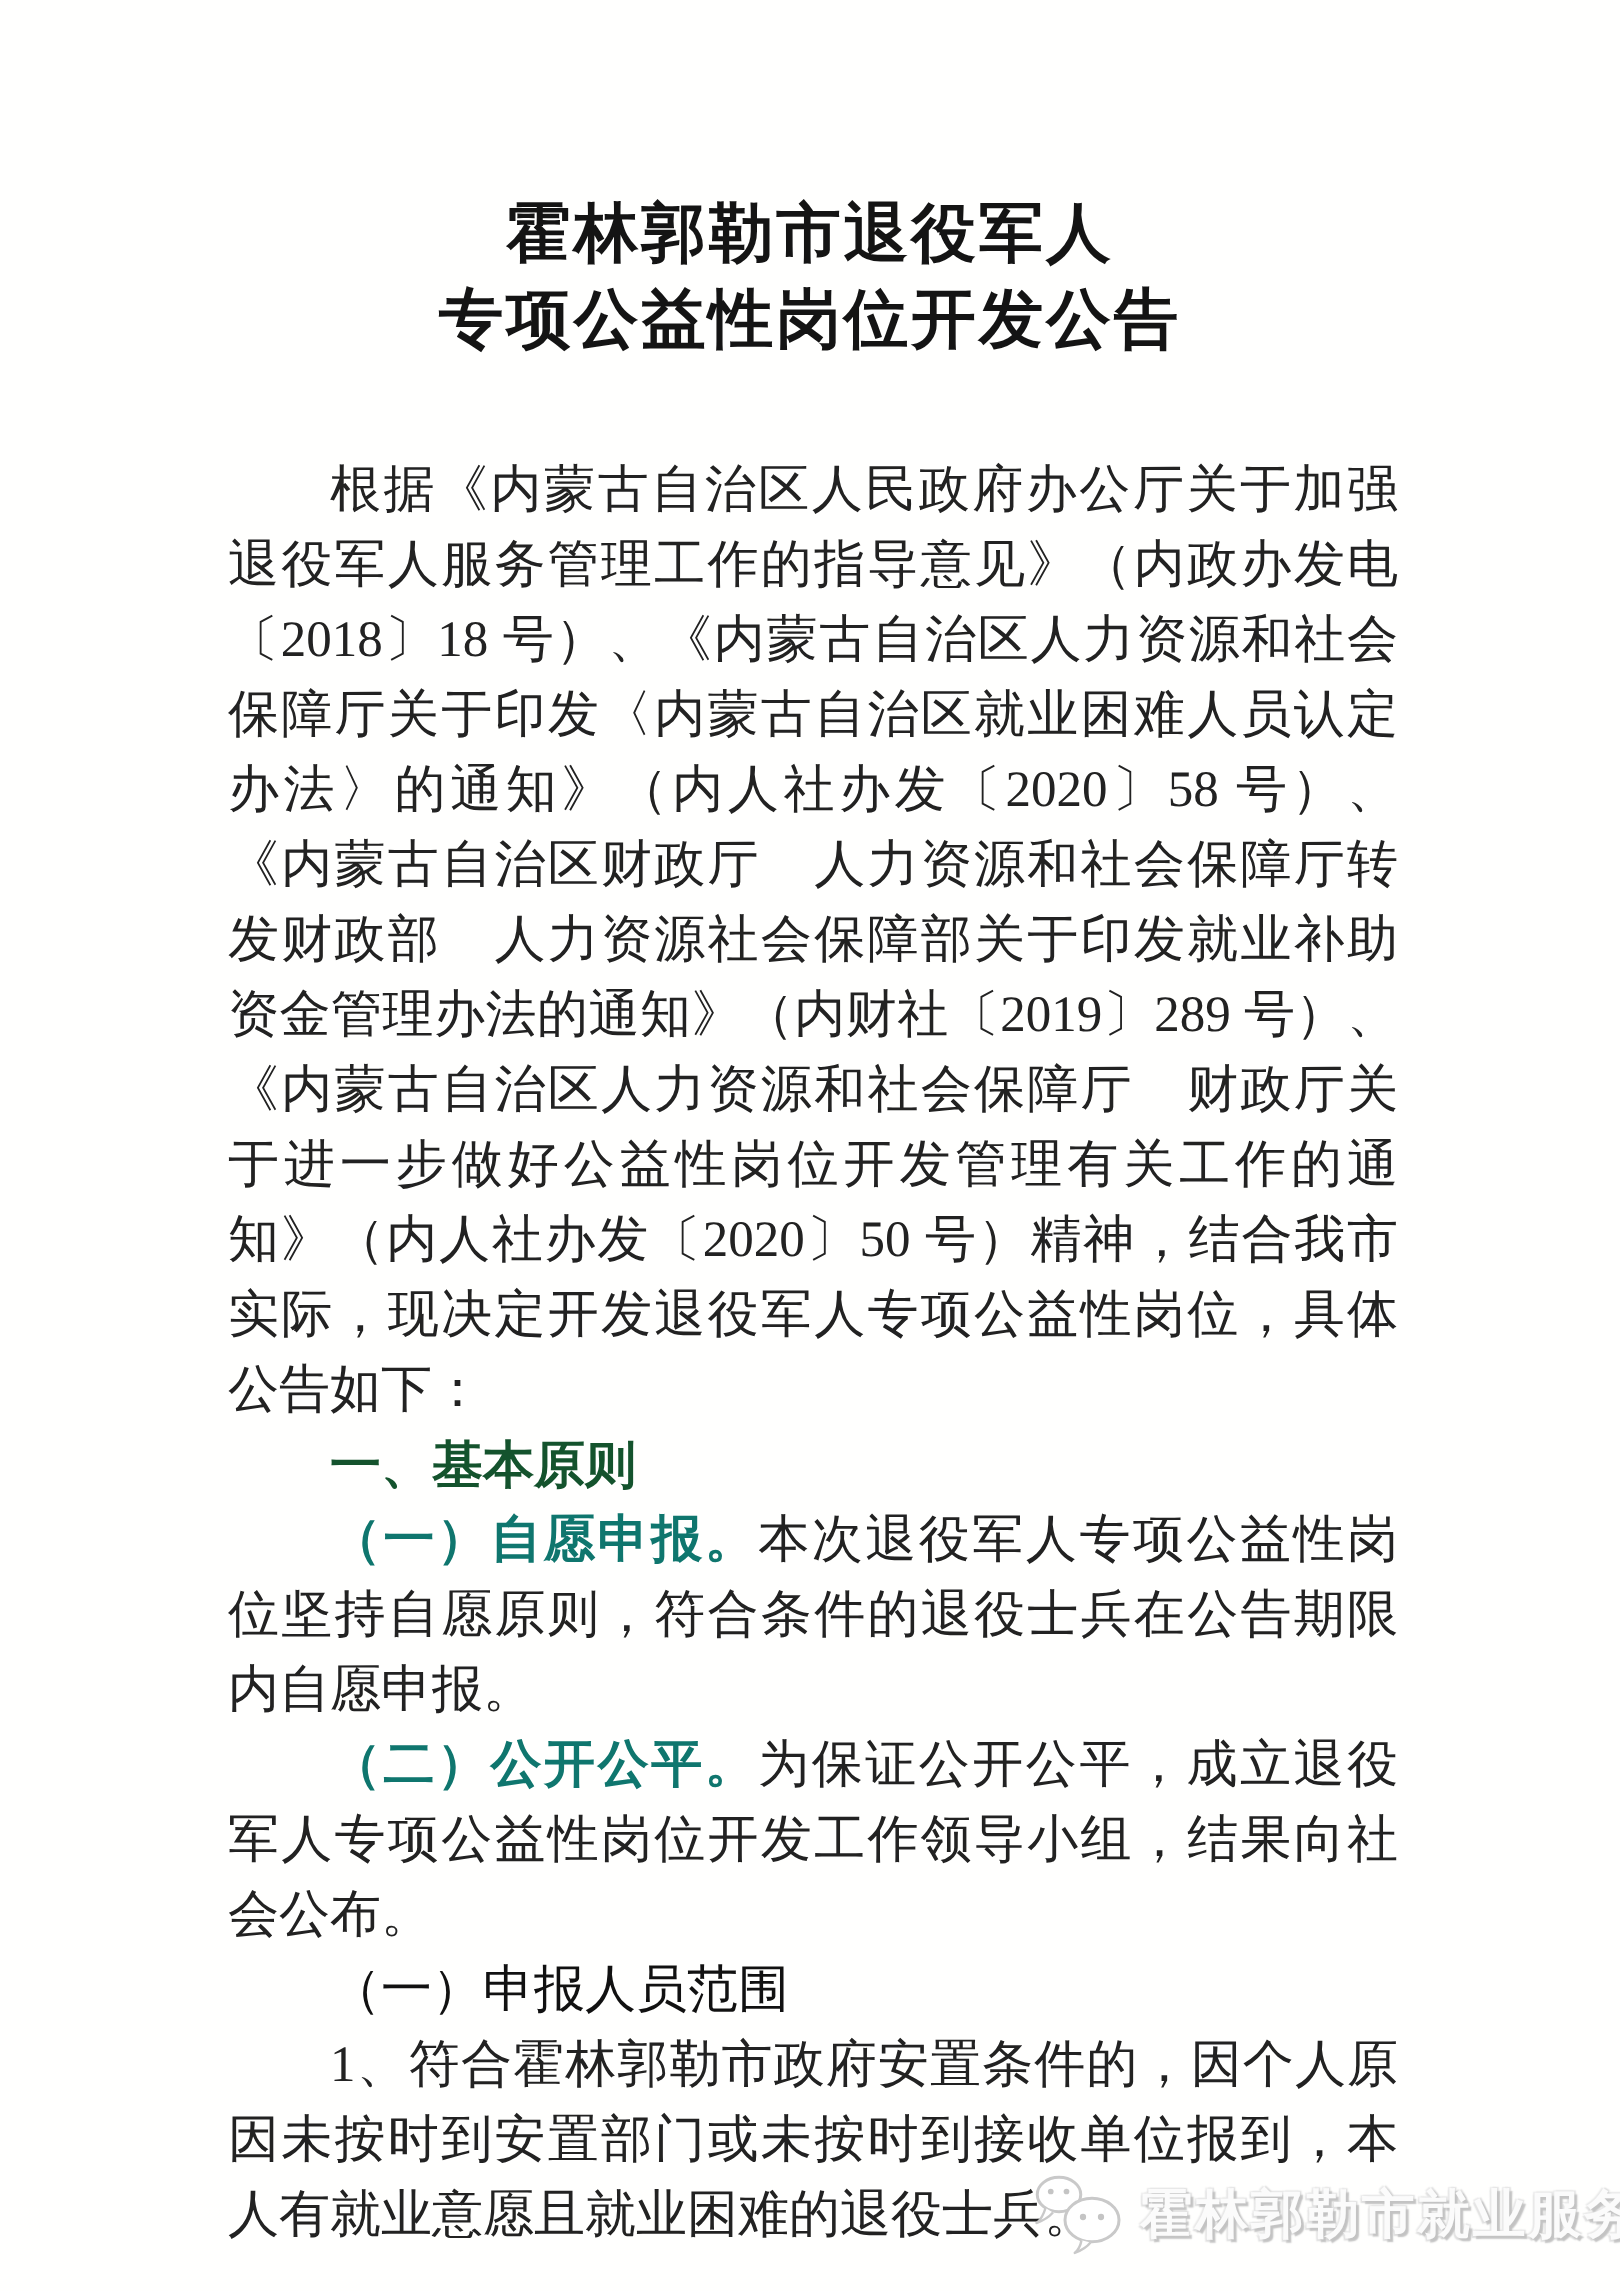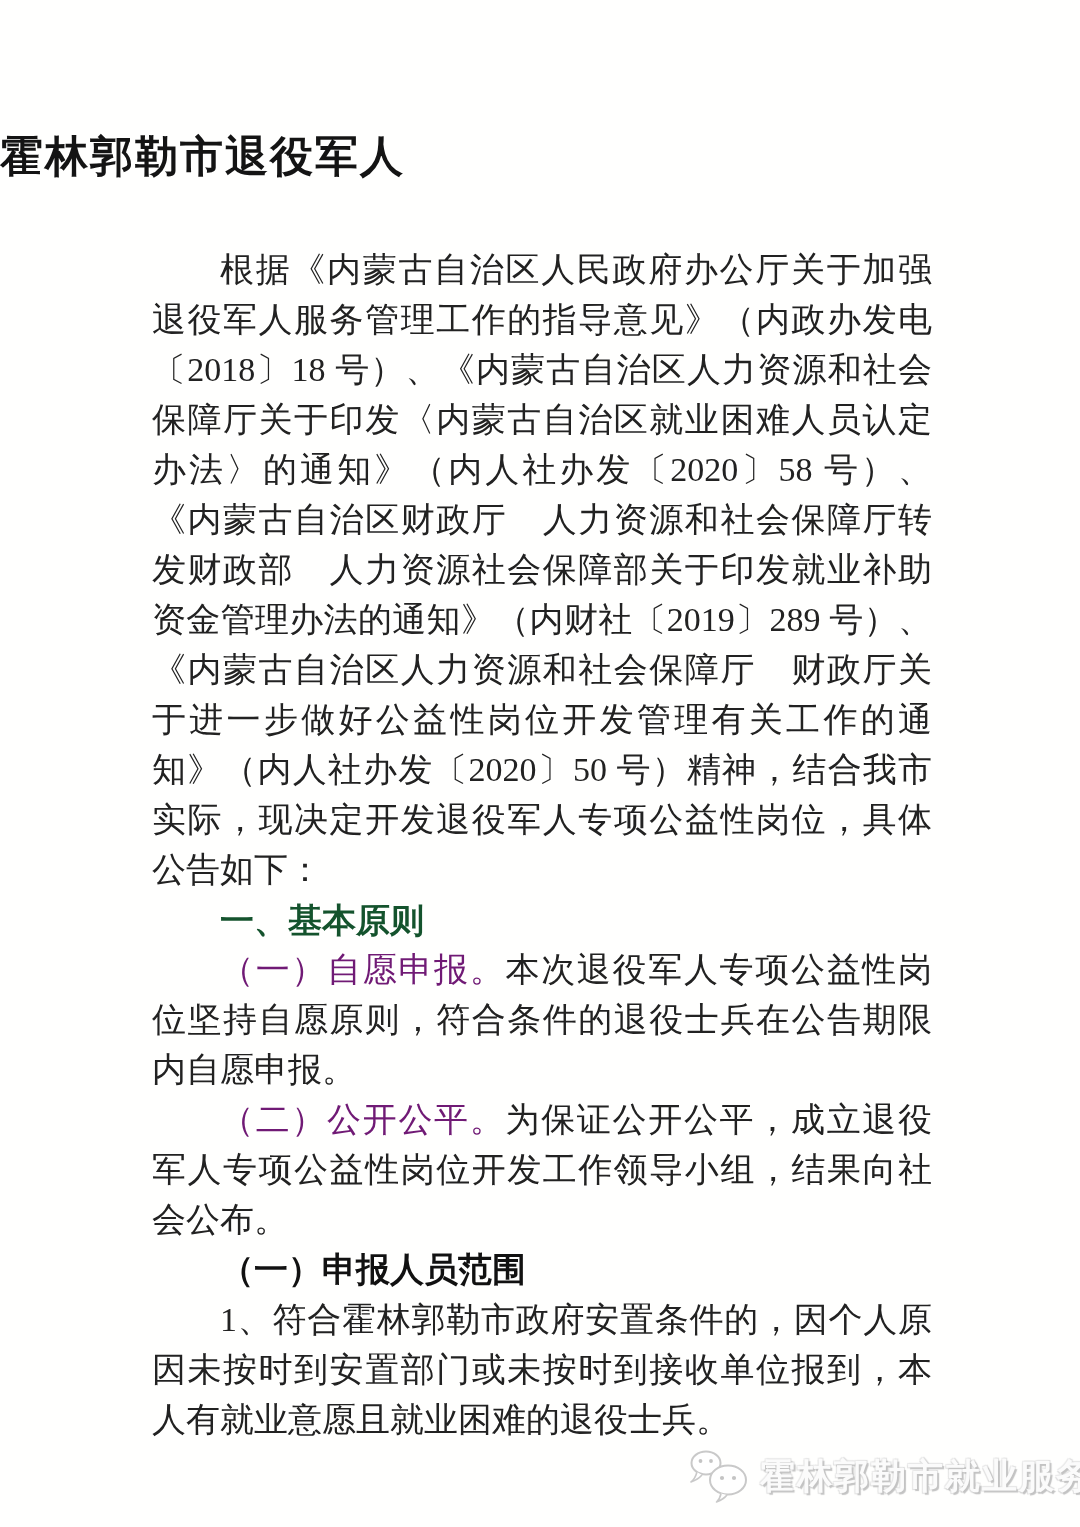--- a/index.html
+++ b/index.html
@@ -10,20 +10,21 @@
     height: 1527px;
     margin: 0 auto;
     background: #fffffe;
     overflow: hidden;
     font-family: "Liberation Serif", serif;
     color: #1e1e1e;
   }
 
   .doc-title {
     padding-top: 128px;
+    text-align: center;
     font-weight: 700;
     font-size: 43px;
     line-height: 57px;
     letter-spacing: 2px;
     color: #141414;
   }
 
   .doc-body {
     margin-top: 60px;
     margin-left: 152px;
@@ -41,25 +42,25 @@
     margin: 0;
     text-indent: 2em;
     font-family: "Liberation Sans", sans-serif;
     font-weight: 700;
     color: #14532d;
   }
 
   .heading-kai {
     margin: 0;
     text-indent: 2em;
-    font-weight: 700;
+    font-weight: 400;
     color: #111111;
   }
 
-  .lead { font-weight: 400; color: #701a75; }
+  .lead { font-weight: 700; color: #0f766e; }
 
   .footer {
     position: absolute;
     left: 688px;
     top: 1448px;
     display: flex;
     align-items: center;
     gap: 10px;
   }
 
@@ -79,20 +80,21 @@
 
   .wechat-icon { display: block; }
 </style>
 </head>
 <body>
 
 <div class="page">
 
   <div class="doc-title">
     <div>霍林郭勒市退役军人</div>
+    <div>专项公益性岗位开发公告</div>
   </div>
 
   <div class="doc-body">
     <p class="para">根据《内蒙古自治区人民政府办公厅关于加强退役军人服务管理工作的指导意见》（内政办发电〔2018〕18 号）、《内蒙古自治区人力资源和社会保障厅关于印发〈内蒙古自治区就业困难人员认定办法〉的通知》（内人社办发〔2020〕58 号）、《内蒙古自治区财政厅　人力资源和社会保障厅转发财政部　人力资源社会保障部关于印发就业补助资金管理办法的通知》（内财社〔2019〕289 号）、《内蒙古自治区人力资源和社会保障厅　财政厅关于进一步做好公益性岗位开发管理有关工作的通知》（内人社办发〔2020〕50 号）精神，结合我市实际，现决定开发退役军人专项公益性岗位，具体公告如下：</p>
 
     <p class="heading-hei">一、基本原则</p>
 
     <p class="para"><span class="lead">（一）自愿申报。</span><span>本次退役军人专项公益性岗位坚持自愿原则，符合条件的退役士兵在公告期限内自愿申报。</span></p>
 
     <p class="para"><span class="lead">（二）公开公平。</span><span>为保证公开公平，成立退役军人专项公益性岗位开发工作领导小组，结果向社会公布。</span></p>

